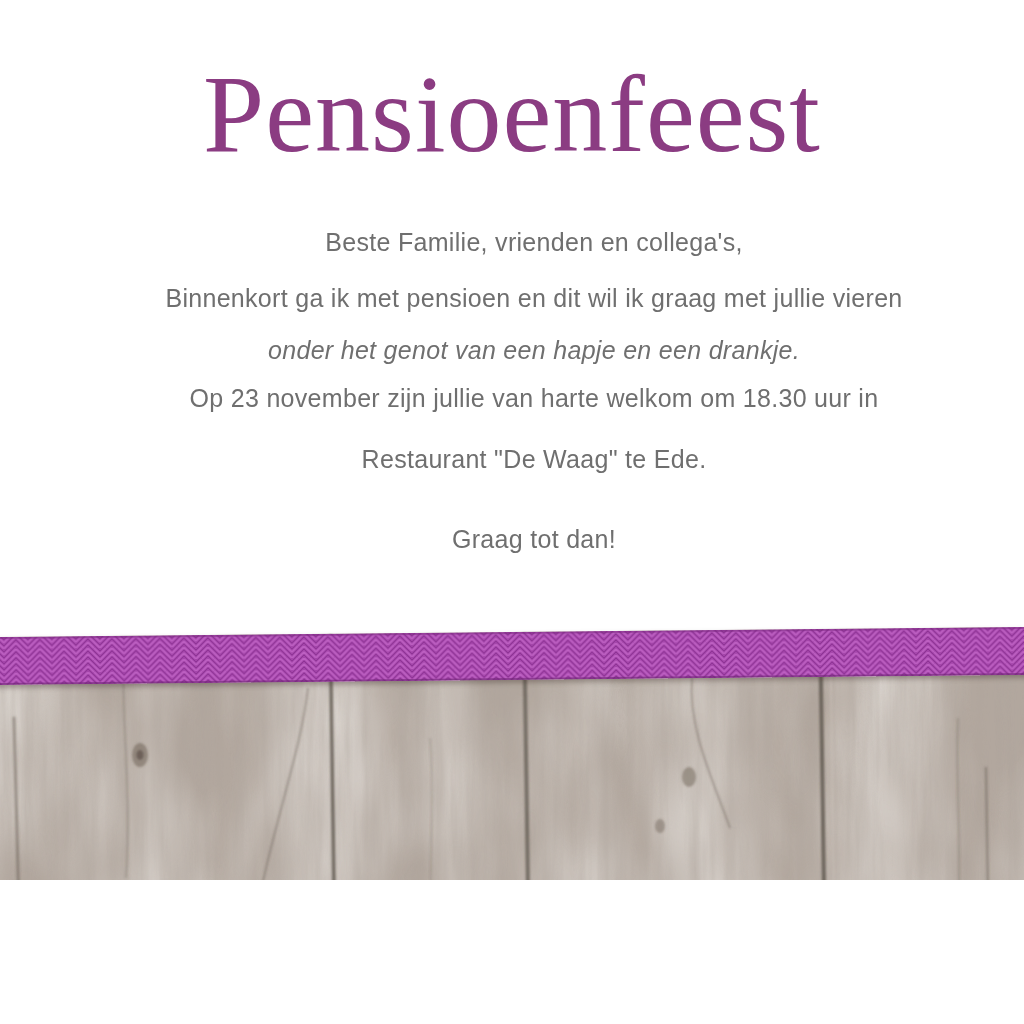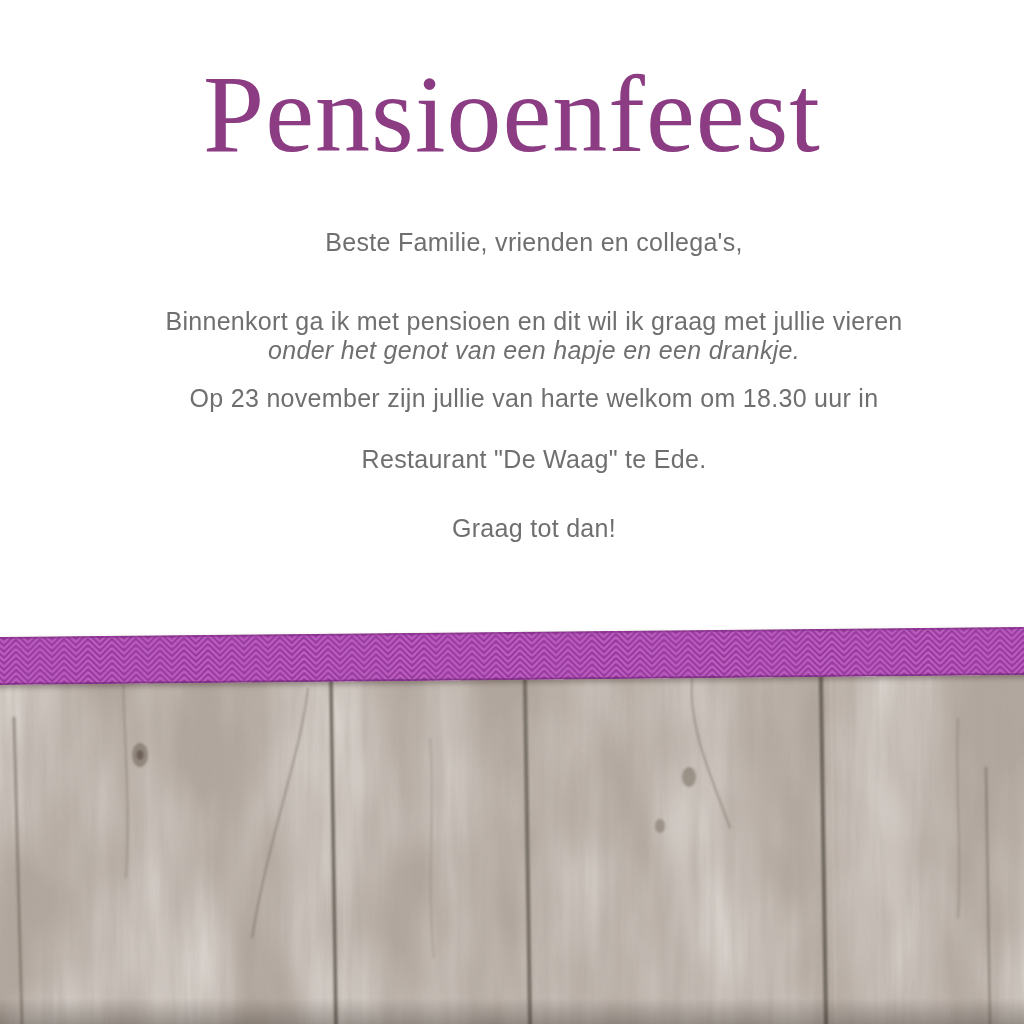--- a/index.html
+++ b/index.html
@@ -5,21 +5,21 @@
   :root{
     --color-title:#8b3c82;
     --color-ribbon:#a445aa;
     --color-body-text:#6f6f6f;
     --color-wood-base:#b2a79e;
   }
   *{margin:0;padding:0;box-sizing:border-box;}
   html,body{background:#ffffff;}
   .stage{
     position:relative;
-    width:1024px;height:1024px;
+    width:1024px;height:880px;
     overflow:hidden;
     background:#ffffff;
     font-family:"Liberation Sans", sans-serif;
   }
   .card-title{
     position:absolute;
     left:0;right:0;top:59px;
     text-align:center;
     font-family:"Liberation Serif", serif;
     font-weight:400;
@@ -34,23 +34,23 @@
     left:0;right:0;
     text-align:center;
     font-size:25px;
     line-height:37px;
     letter-spacing:0.3px;
     color:var(--color-body-text,#6f6f6f);
     white-space:nowrap;
     margin-left:44px;
   }
   .line-greeting{top:224px;}
-  .line-announce{top:303px;}
+  .line-announce{top:280px;}
   .line-details{top:380px;}
-  .line-closing{top:510px;}
+  .line-closing{top:521px;}
 
   .wood{
     position:absolute;
     left:0;top:618px;
     width:1024px;height:406px;
     z-index:1;
   }
   .wood svg{display:block;width:100%;height:100%;}
   .wood-base{fill:var(--color-wood-base,#b2a79e);}
 

